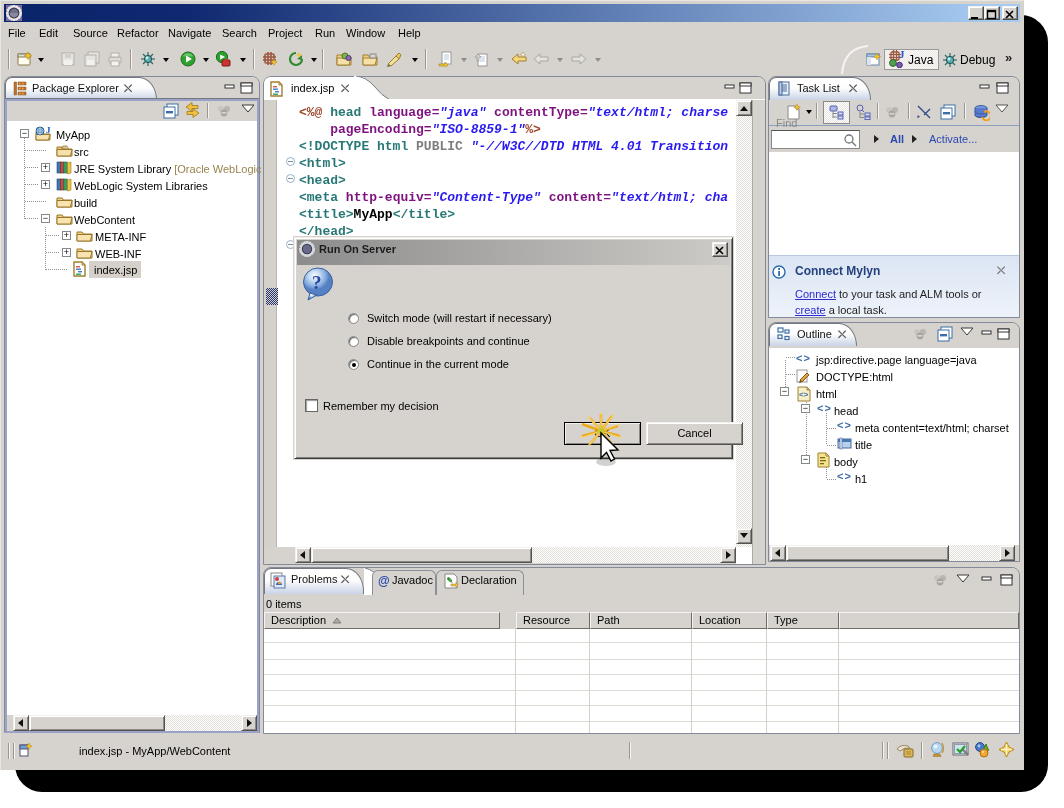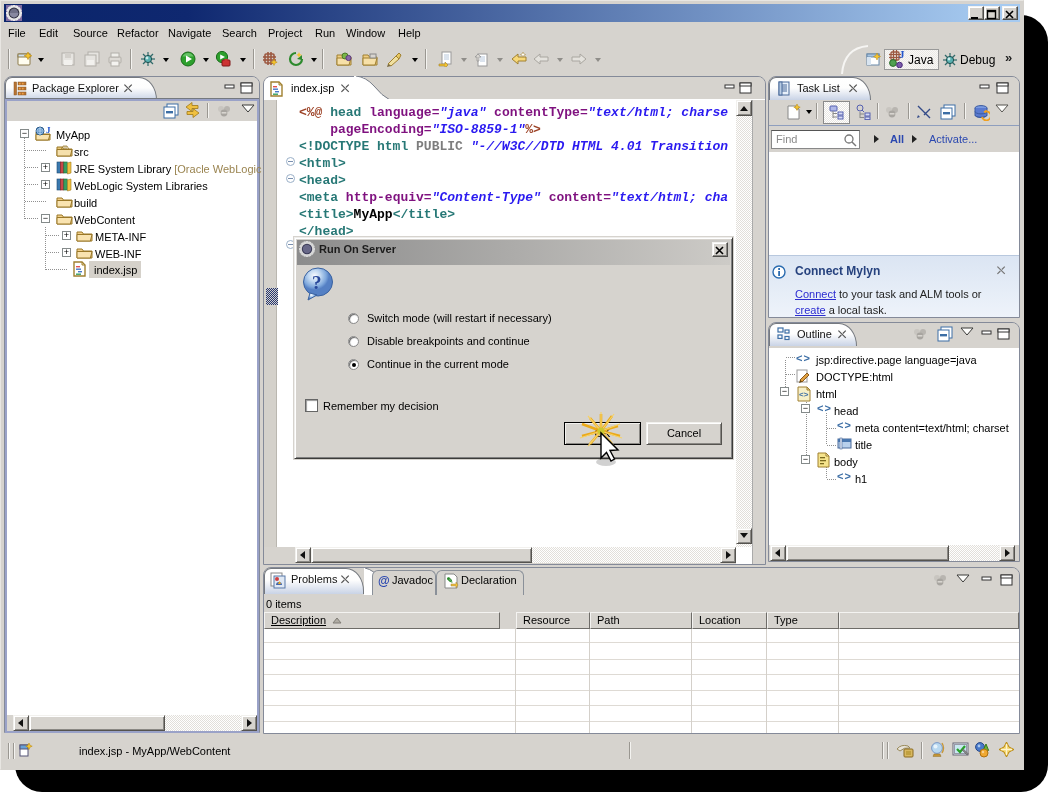--- a/index.html
+++ b/index.html
@@ -528,21 +528,21 @@
       <path d="M3 8.5 a6 2.4 0 0 0 12 0 M3 12 a6 2.4 0 0 0 12 0" stroke="#3a5aa0" fill="none"></path>
       <path d="M12 9 a4.5 4.5 0 1 1 -2 5" fill="none" stroke="#f0a020" stroke-width="1.8"></path>
       <path d="M13.5 6.5 l-1 3.4 3.2 -1.4z" fill="#f0a020"></path>
     </svg>
   <svg class="abs" style="left:995px;top:104px" width="14" height="10">
       <path d="M1 1 L13 1 L7 8z" fill="#fdfdfb" stroke="#55534f"></path>
     </svg>
   <div class="hdrline" style="left:769px;top:125px;width:250px"></div>
 
   <div class="abs" style="left:771px;top:130px;width:89px;height:19px;background:#fff;border:1px solid #888;border-top-color:#555;"></div>
-  <span class="abs" style="left:776px;top:133px;font-size:11px;color:#8a8a8a">Find</span>
+  <span class="abs" style="left:776px;top:117px;font-size:11px;color:#8a8a8a">Find</span>
   <svg class="abs" style="left:843px;top:133px" width="14" height="14" viewBox="0 0 14 14">
       <circle cx="6" cy="6" r="4" fill="none" stroke="#777" stroke-width="1.3"></circle>
       <line x1="9" y1="9" x2="13" y2="13" stroke="#777" stroke-width="1.5"></line>
     </svg>
   <div class="arr" style="left:874px;top:135px;border-top:4px solid transparent;border-bottom:4px solid transparent;border-left:5px solid #222"></div>
   <span class="abs" style="left:890px;top:133px;font-size:11px;color:#2b48b0;font-weight:bold">All</span>
   <div class="arr" style="left:912px;top:135px;border-top:4px solid transparent;border-bottom:4px solid transparent;border-left:5px solid #222"></div>
   <span class="abs" style="left:929px;top:133px;font-size:11px;color:#2b48b0">Activate...</span>
 
   <div class="abs" style="left:769px;top:152px;width:250px;height:103px;background:#fff;"></div>
@@ -685,21 +685,21 @@
     </svg>
   <div class="minbtn" style="left:980px;top:572px"><svg width="14" height="12">
         <rect x="2" y="3" width="9" height="3" fill="#fff" stroke="#333"></rect>
       </svg></div>
   <div class="maxbtn" style="left:1000px;top:572px"><svg width="14" height="12">
         <rect x="1" y="1" width="11" height="10" fill="#fff" stroke="#333"></rect>
         <rect x="1" y="1" width="11" height="3" fill="#fff" stroke="#333"></rect>
       </svg></div>
   <span class="abs" style="left:266px;top:598px;font-size:11px">0 items</span>
 
-  <div class="th" style="left:264px;width:236px;text-decoration:underline;">Description</div>
+  <div class="th" style="left:264px;width:236px;">Description</div>
   <svg class="abs" style="left:332px;top:617px" width="10" height="8">
       <path d="M5 1 L9 6 L1 6z" fill="#b0aca4" stroke="#807d76"></path>
     </svg>
   <div class="th" style="left:516px;width:74px;">Resource</div>
   <div class="th" style="left:590px;width:102px;">Path</div>
   <div class="th" style="left:692px;width:75px;">Location</div>
   <div class="th" style="left:767px;width:72px;">Type</div>
   <div class="th" style="left:839px;width:180px;"></div>
 
   <div class="abs" style="left:264px;top:629px;width:755px;height:104px;background:#fff;"></div>
@@ -796,21 +796,21 @@
   <span class="abs" style="left:72px;top:74px;font-size:11px">Switch mode (will restart if necessary)</span>
   <div class="radio" style="left:53px;top:98px"></div>
   <span class="abs" style="left:72px;top:97px;font-size:11px">Disable breakpoints and continue</span>
   <div class="radio" style="left:53px;top:121px">
       <div class="rdot"></div>
     </div>
   <span class="abs" style="left:72px;top:120px;font-size:11px">Continue in the current mode</span>
   <div class="abs" style="left:10px;top:161px;width:13px;height:13px;background:#fff;border:1px solid #666;box-shadow:inset 1px 1px 1px #999;"></div>
   <span class="abs" style="left:28px;top:162px;font-size:11px">Remember my decision</span>
   <div class="dbtn" style="left:269px;top:184px;border:1px solid #000;box-shadow:inset 1px 1px 0 #f2f1ee,inset -1px -1px 0 #8a8884;">OK</div>
-  <div class="dbtn" style="left:351px;top:184px;width:76px;">Cancel</div>
+  <div class="dbtn" style="left:351px;top:184px;width:97px;">Cancel</div>
 </div>
 <div id="cursor">
   <svg class="abs" style="left:570px;top:400px" width="70" height="75" viewBox="0 0 70 75">
     <g stroke="#eda810" stroke-width="2.6" opacity="0.95">
       <line x1="31" y1="31" x2="20" y2="18"></line>
         <line x1="31" y1="31" x2="31" y2="14"></line>
         <line x1="31" y1="31" x2="42" y2="16"></line>
       <line x1="31" y1="31" x2="48" y2="26"></line>
         <line x1="31" y1="31" x2="50" y2="36"></line>
         <line x1="31" y1="31" x2="42" y2="44"></line>

